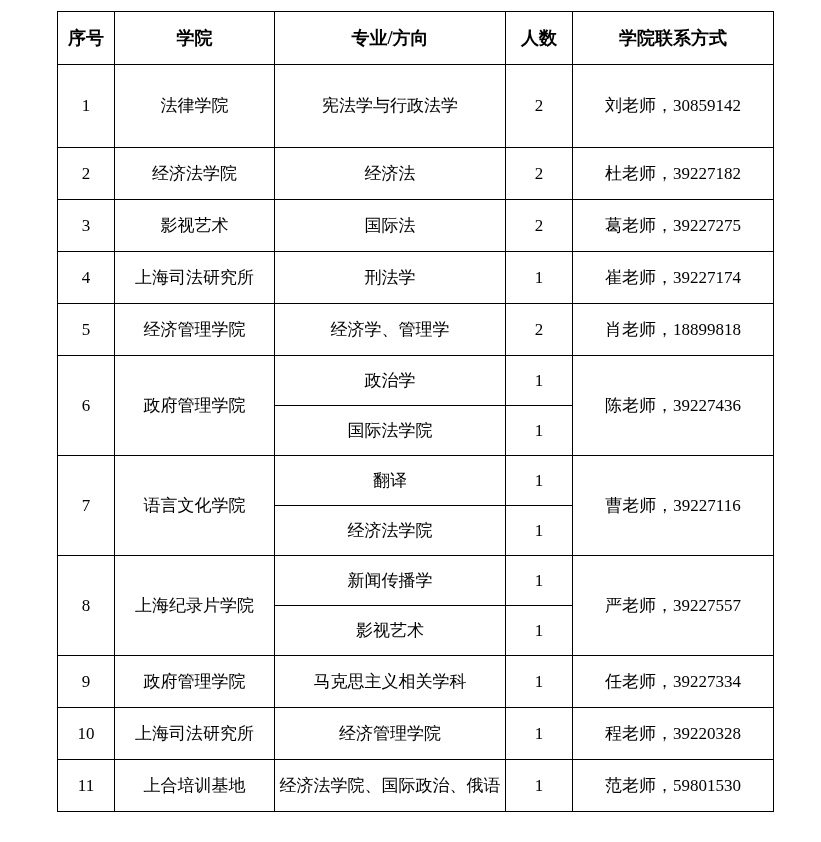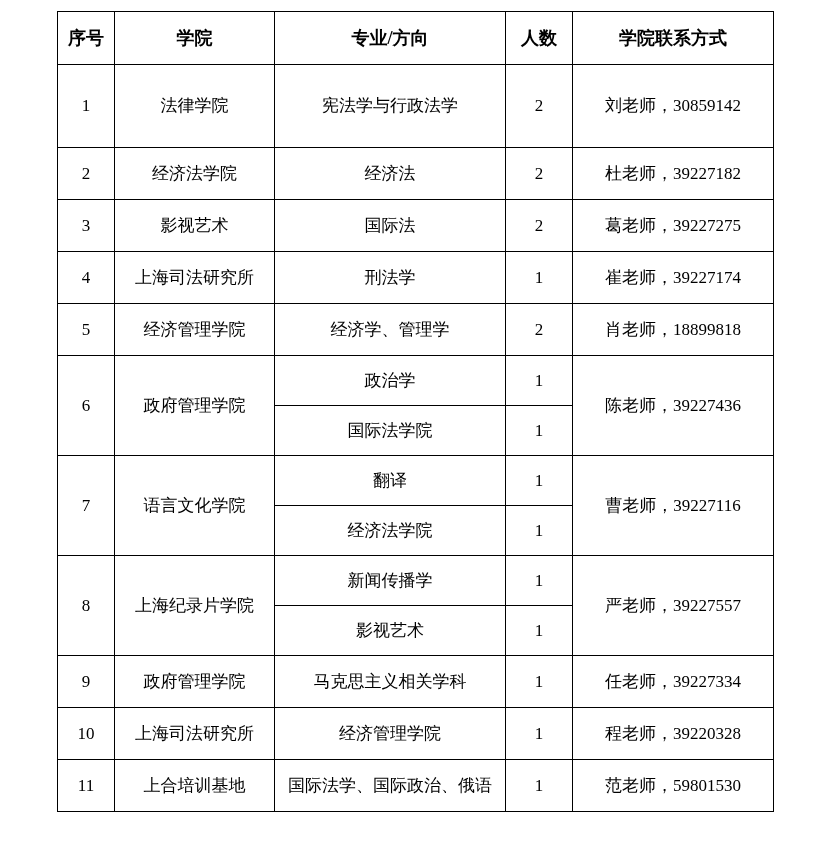--- a/index.html
+++ b/index.html
@@ -153,19 +153,19 @@
         <tr class="row-std">
           <td>10</td>
           <td>上海司法研究所</td>
           <td>经济管理学院</td>
           <td>1</td>
           <td>程老师，39220328</td>
         </tr>
         <tr class="row-std">
           <td>11</td>
           <td>上合培训基地</td>
-          <td class="nowrap-small">国际法学、国际政治、俄语</td>
+          <td class="nowrap-small">经济法学院、国际政治、俄语</td>
           <td>1</td>
           <td>范老师，59801530</td>
         </tr>
       </tbody>
   </table>
 </div>
 
 </body></html>

